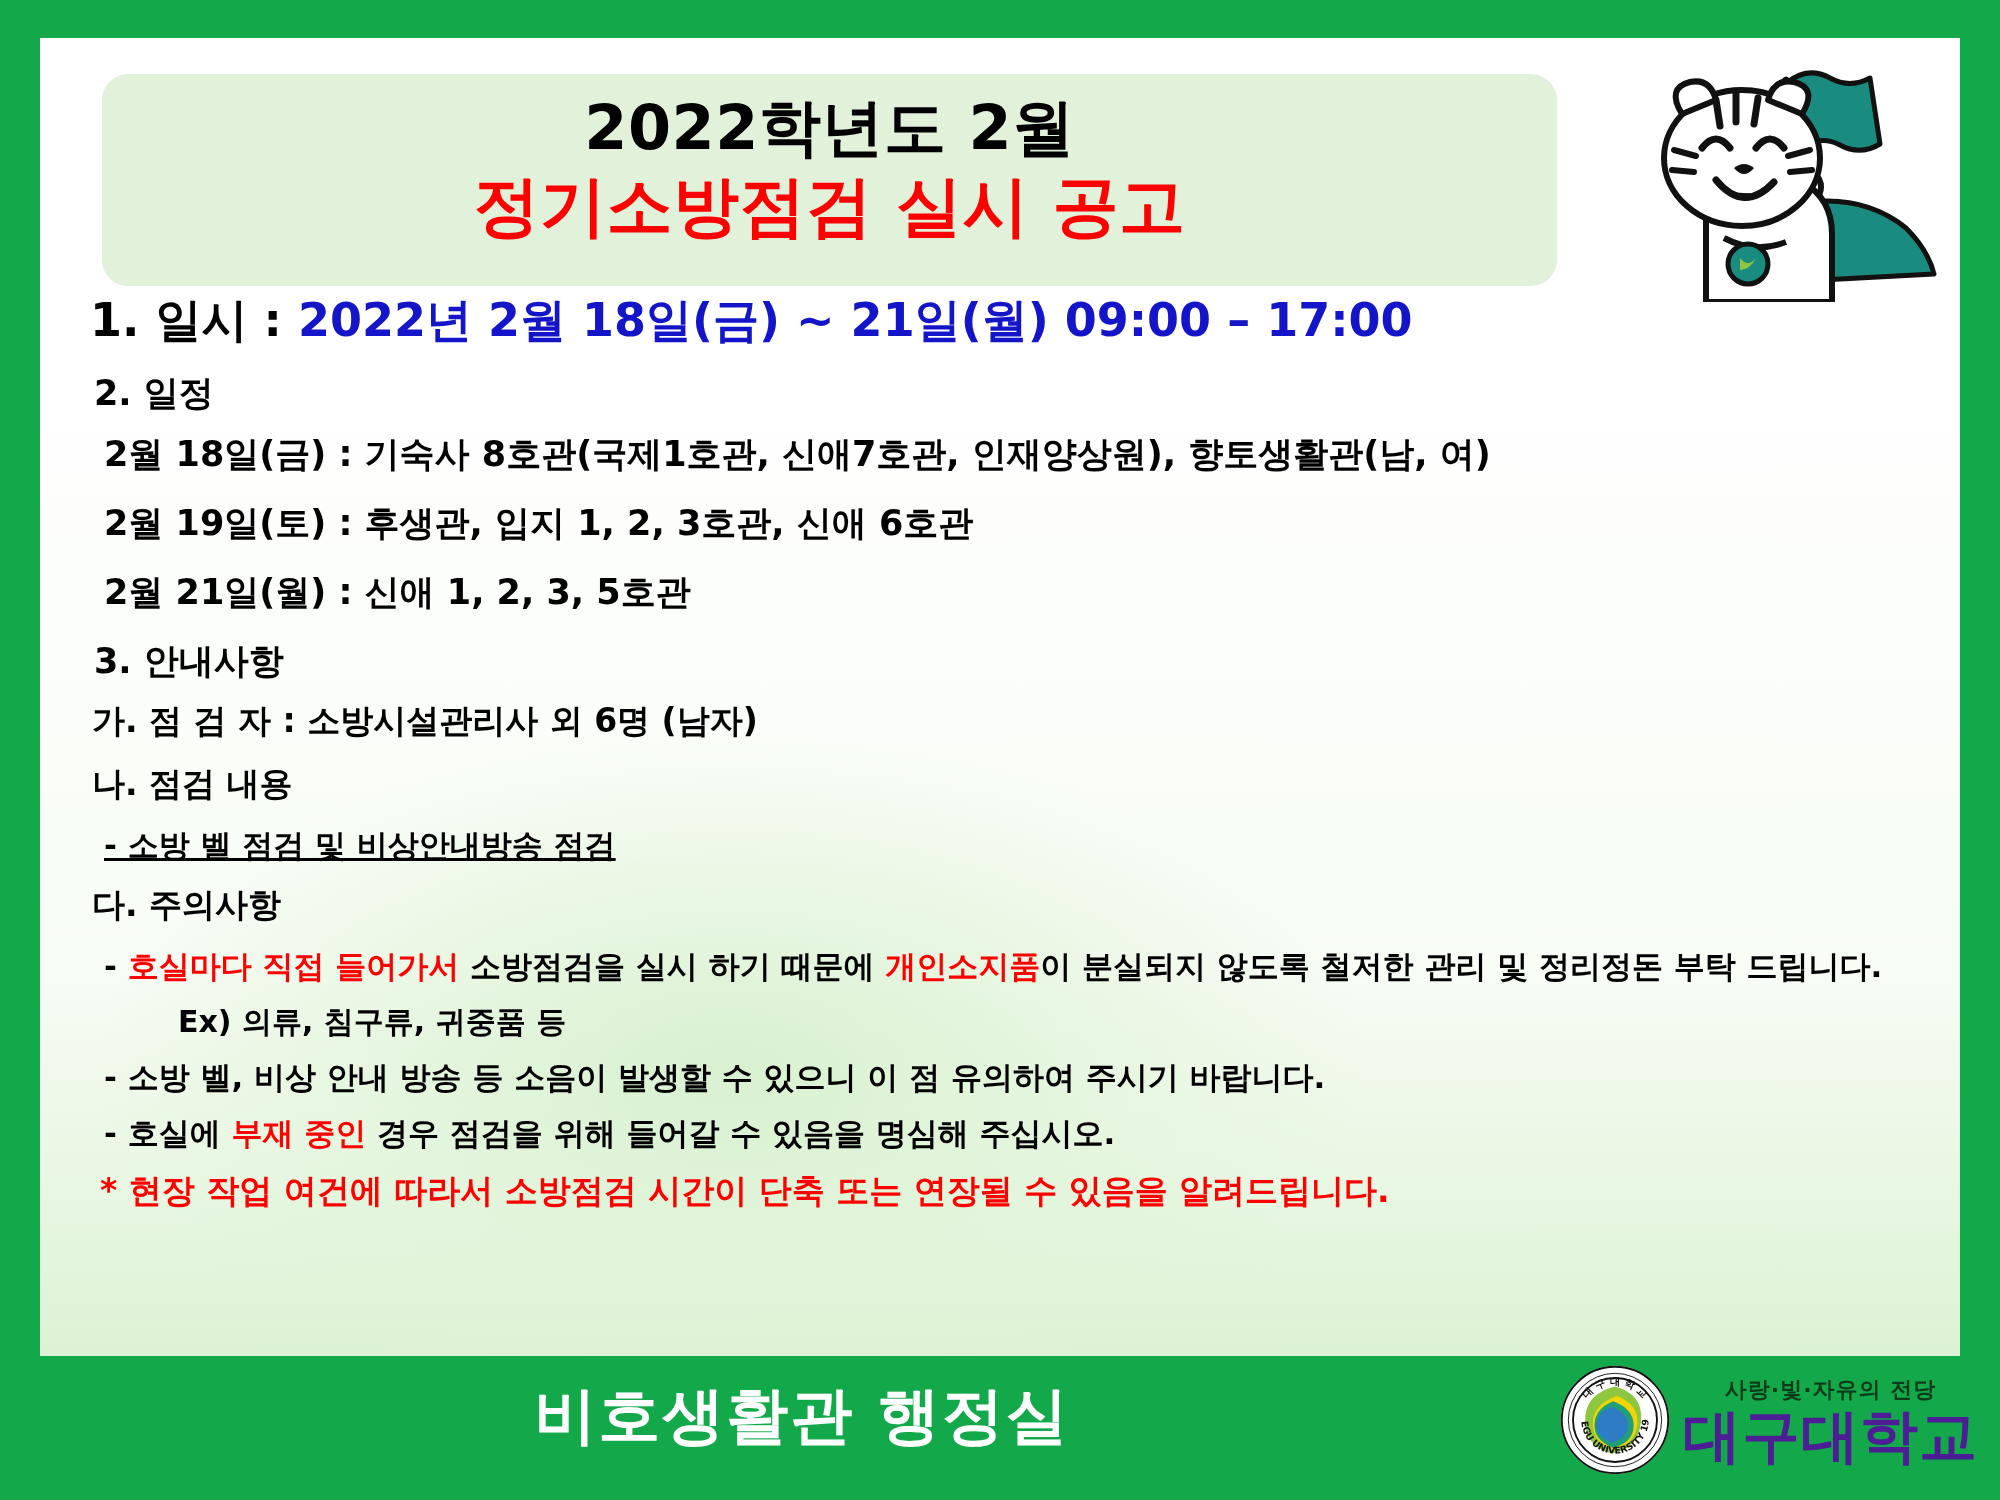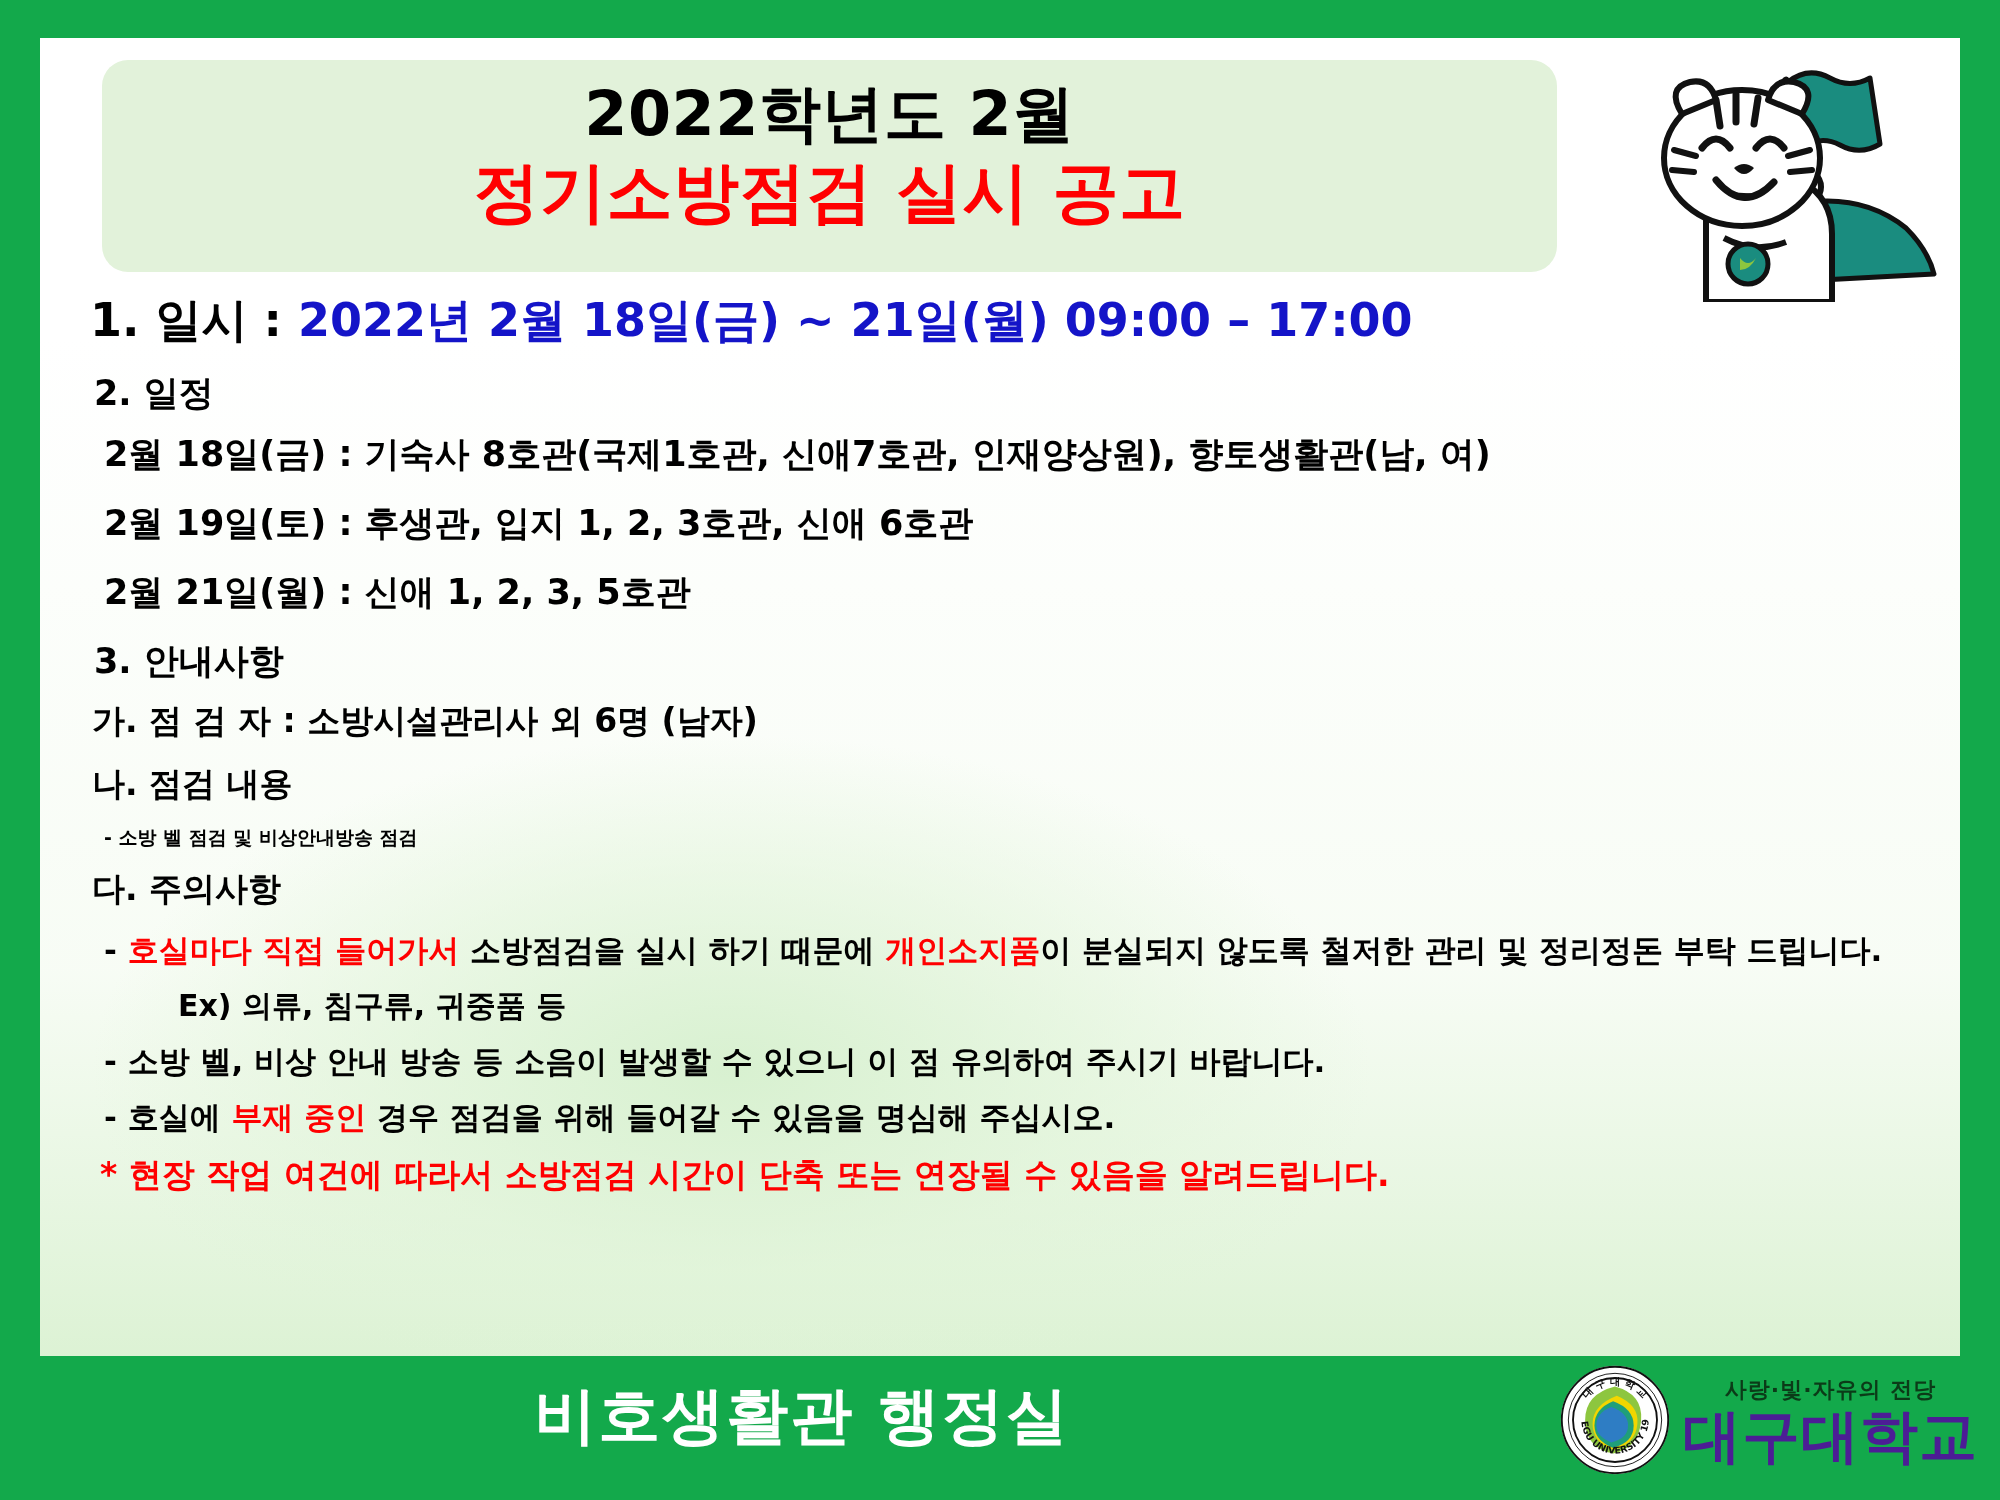--- a/index.html
+++ b/index.html
@@ -37,21 +37,21 @@
     width: 1920px; height: 1018px;
     background:
       radial-gradient(ellipse 820px 430px at 36% 72%, rgba(214,240,206,0.92) 0%, rgba(224,244,216,0.55) 46%, rgba(255,255,255,0) 78%),
       linear-gradient(to bottom, rgba(255,255,255,0) 0%, rgba(233,247,226,0.35) 62%, rgba(209,238,198,0.75) 100%);
     pointer-events: none;
   }
 
   
   #title-banner {
     position: absolute;
-    left: 62px; top: 22px;
+    left: 62px; top: 36px;
     width: 1455px; height: 212px;
     background: #E2F2DA;
     border-radius: 26px;
     z-index: 2;
   }
   .title-line {
     text-align: center;
     font-weight: 700;
     letter-spacing: 0.5px;
     line-height: 1.02;
@@ -102,23 +102,24 @@
     margin: 0 0 22px 14px;
   }
 
   .sub-a {
     font-size: 33px;
     font-weight: 700;
     margin: 0 0 18px 2px;
   }
 
   .tiny {
-    font-size: 19px;
+    font-size: 31px;
     font-weight: 700;
     margin: 0 0 16px 14px;
+    text-decoration: underline;
   }
 
   .note {
     font-size: 31px;
     font-weight: 700;
     margin: 0 0 14px 14px;
   }
   .note .red { color: #FF0000; }
 
   .note-ex {

